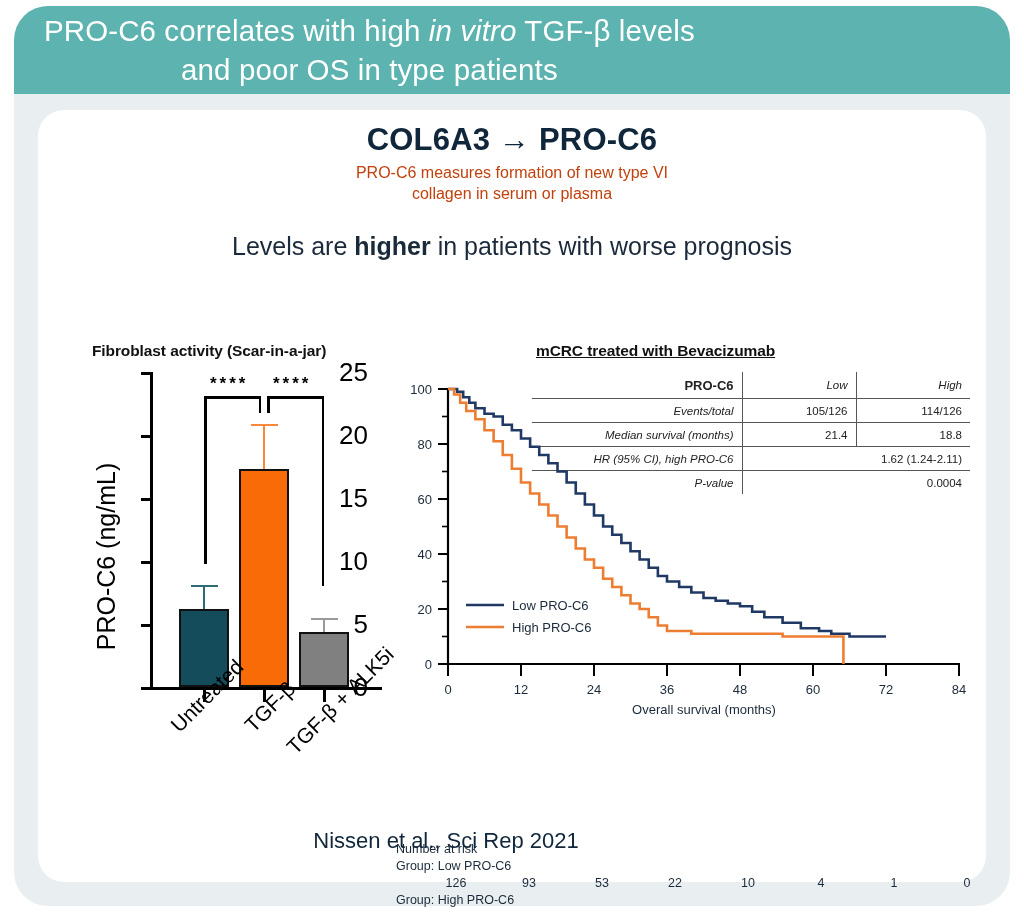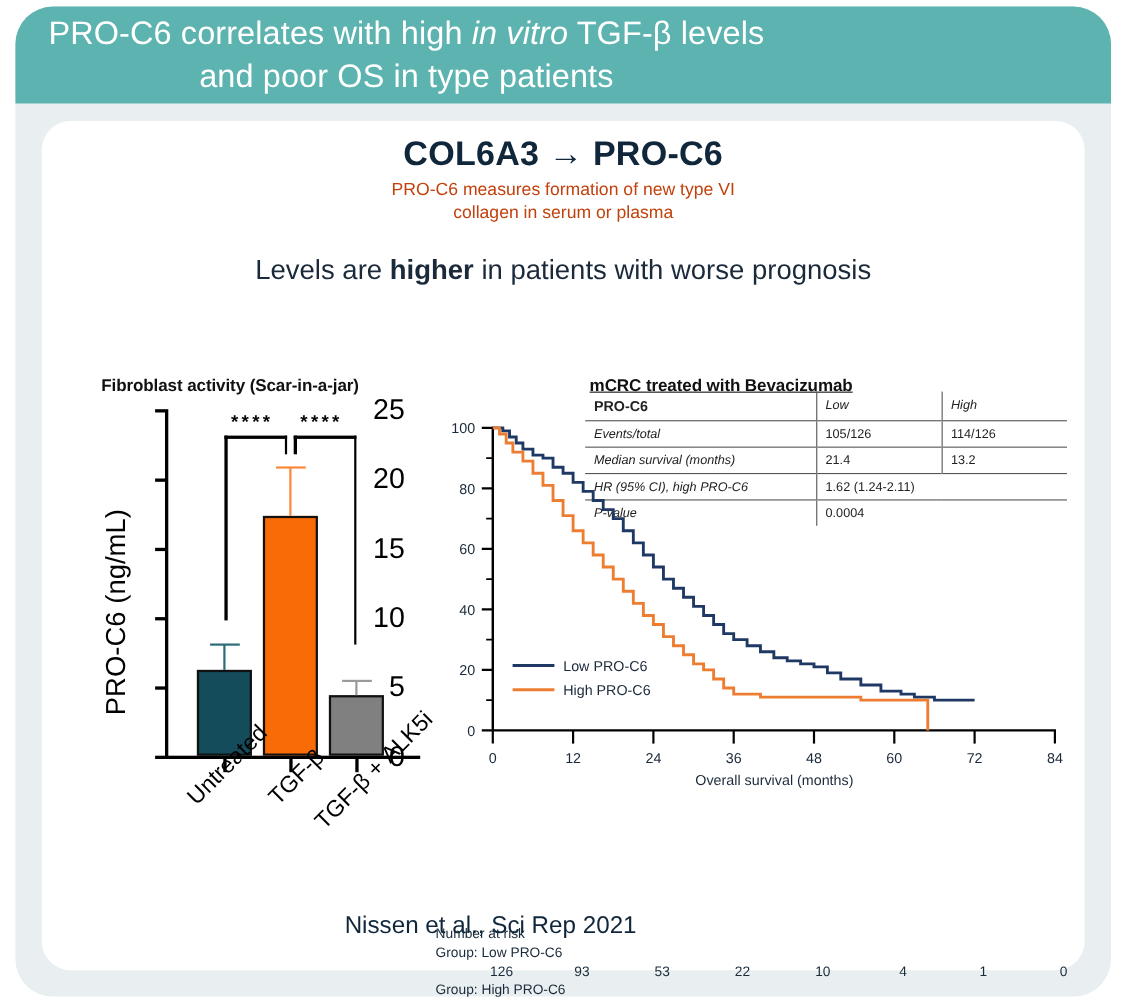--- a/index.html
+++ b/index.html
@@ -202,25 +202,26 @@
     color: #111;
     white-space: nowrap;
     letter-spacing: -0.1px;
     text-decoration: underline;
   }
 
   
   .stattable {
     position: absolute;
     left: 144px;
-    top: 14px;
+    top: 30px;
     width: 438px;
     border-collapse: collapse;
     font-size: 11.5px;
     color: #222;
+    text-align: right;
   }
   .stattable td {
     padding: 5.5px 8px;
     border-top: 1.6px solid #555;
     font-style: italic;
     vertical-align: middle;
   }
   .stattable tr:first-child td { border-top: none; }
   .stattable .hdr-label {
     font-style: normal;
@@ -358,21 +359,21 @@
           <td class="vsep">High</td>
         </tr>
         <tr>
           <td>Events/total</td>
           <td class="vsep num">105/126</td>
           <td class="vsep num">114/126</td>
         </tr>
         <tr>
           <td>Median survival (months)</td>
           <td class="vsep num">21.4</td>
-          <td class="vsep num">13.2</td>
+          <td class="vsep num">18.8</td>
         </tr>
         <tr>
           <td>HR (95% CI), high PRO-C6</td>
           <td class="vsep num" colspan="2">1.62 (1.24-2.11)</td>
         </tr>
         <tr>
           <td>P-value</td>
           <td class="vsep num" colspan="2">0.0004</td>
         </tr>
       </tbody>

